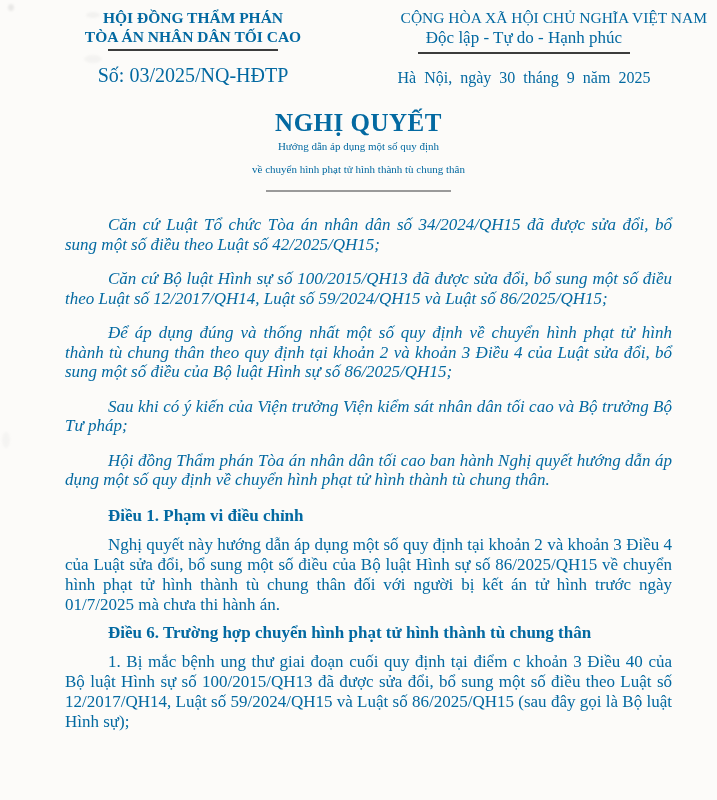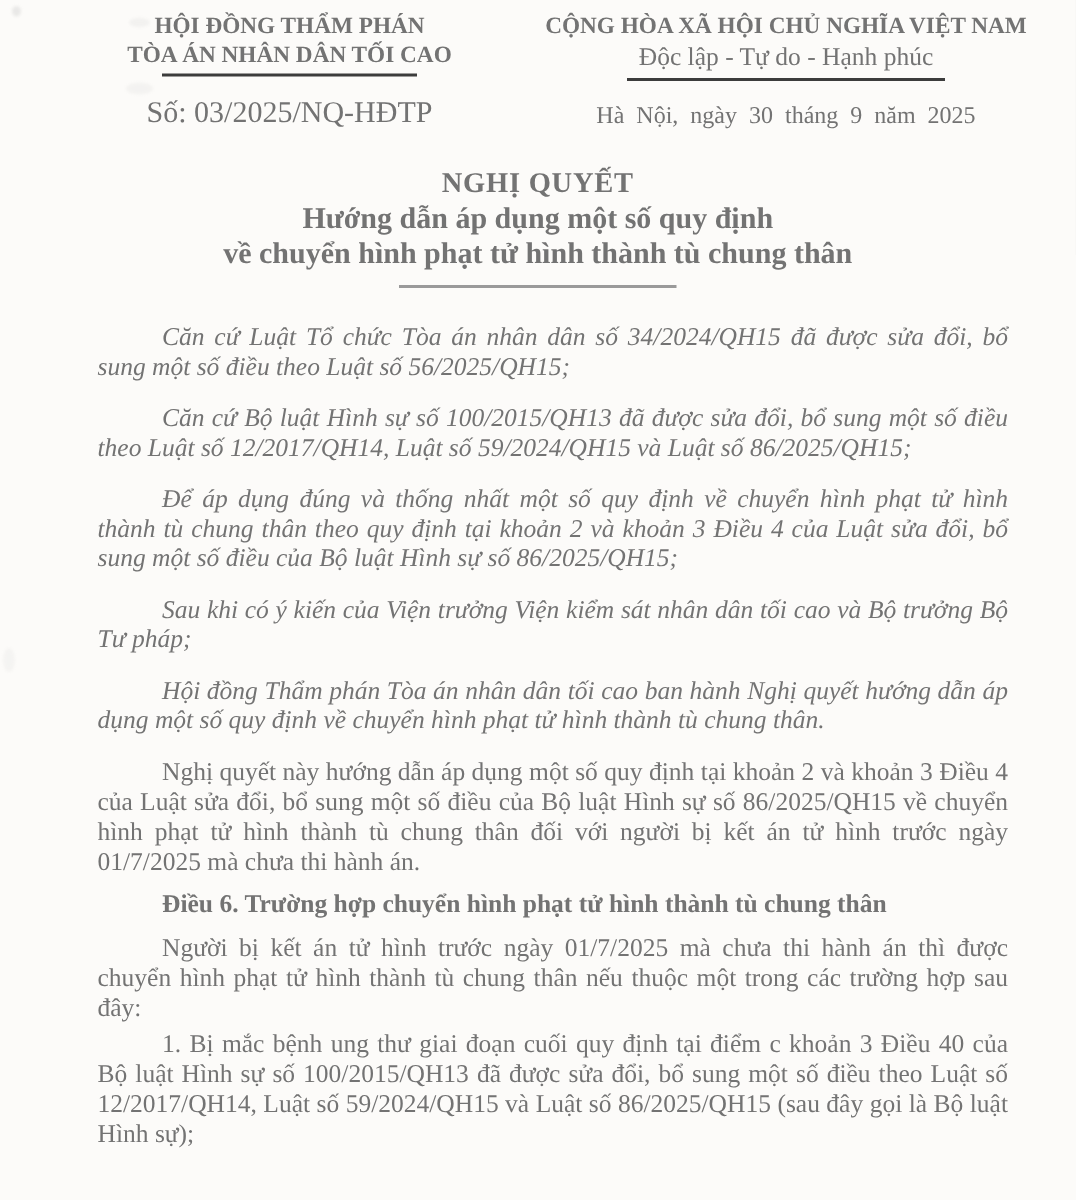--- a/index.html
+++ b/index.html
@@ -7,47 +7,47 @@
   body {
     font-family: "Liberation Serif", "DejaVu Serif", serif;
     background: #f4f3f0;
     overflow: hidden;
   }
   .page {
     position: relative;
     width: 717px;
     height: 800px;
     background: #fcfbf9;
-    color: #737373;
+    color: #0369a1;
     overflow: hidden;
   }
   
   .artifact { position: absolute; background: #b9b9b9; opacity: .28; border-radius: 50%; filter: blur(1px); }
   .artifact.a1 { left: 8px;  top: 4px;  width: 6px;  height: 7px; }
   .artifact.a2 { left: 86px; top: 12px; width: 14px; height: 6px; opacity: .14; }
   .artifact.a3 { left: 84px; top: 55px; width: 18px; height: 8px; opacity: .12; }
   .artifact.a4 { left: 2px;  top: 432px; width: 8px; height: 16px; opacity: .10; }
 
   
   .doc-header { display: flex; padding: 8px 10px 0 45px; }
   .hdr-left  { flex: 0 0 296px; text-align: center; }
   .hdr-right { flex: 1 1 auto;  text-align: center; }
   .org-line   { font-size: 15.5px; line-height: 19px; font-weight: bold; }
-  .nat-line1  { font-size: 15.5px; line-height: 19px; font-weight: bold; }
+  .nat-line1  { font-size: 15.5px; line-height: 19px; font-weight: normal; text-align: right; }
   .nat-line2  { font-size: 17px;   line-height: 22px; font-weight: normal; }
   .rule { border-top: 2px solid #3c3c3c; height: 0; margin: 3px auto 0; }
   .rule-left  { width: 170px; }
   .rule-right { width: 212px; }
   .doc-number { margin-top: 15px; font-size: 20px; line-height: 19px; }
   .date-line  { margin-top: 14px; font-size: 16px; line-height: 19px; word-spacing: 4px; }
 
   
   .title-block { text-align: center; margin-top: 24px; }
-  .doc-type { font-size: 19px;   line-height: 24px; font-weight: bold; letter-spacing: .5px; }
-  .subtitle { font-size: 20px; line-height: 23px; font-weight: bold; }
+  .doc-type { font-size: 25px;   line-height: 24px; font-weight: bold; letter-spacing: .5px; }
+  .subtitle { font-size: 11px; line-height: 23px; font-weight: normal; }
   .rule-title { width: 185px; border-top: 2px solid #9a9a9a; height: 0; margin: 9px auto 0; }
 
   
   .doc-body { padding: 0 45px 0 65px; }
   .preamble { margin-top: 23px; }
   .preamble p {
     font-style: italic;
     font-size: 17px;
     line-height: 19.5px;
     text-align: justify;
@@ -98,31 +98,31 @@
   <section class="title-block">
     <div class="doc-type">NGHỊ QUYẾT</div>
     <div class="subtitle">Hướng dẫn áp dụng một số quy định</div>
     <div class="subtitle">về chuyển hình phạt tử hình thành tù chung thân</div>
     <div class="rule-title"></div>
   </section>
 
   <div class="doc-body">
 
     <section class="preamble">
-      <p>Căn cứ Luật Tổ chức Tòa án nhân dân số 34/2024/QH15 đã được sửa đổi, bổ sung một số điều theo Luật số 56/2025/QH15;</p>
+      <p>Căn cứ Luật Tổ chức Tòa án nhân dân số 34/2024/QH15 đã được sửa đổi, bổ sung một số điều theo Luật số 42/2025/QH15;</p>
       <p>Căn cứ Bộ luật Hình sự số 100/2015/QH13 đã được sửa đổi, bổ sung một số điều theo Luật số 12/2017/QH14, Luật số 59/2024/QH15 và Luật số 86/2025/QH15;</p>
       <p>Để áp dụng đúng và thống nhất một số quy định về chuyển hình phạt tử hình thành tù chung thân theo quy định tại khoản 2 và khoản 3 Điều 4 của Luật sửa đổi, bổ sung một số điều của Bộ luật Hình sự số 86/2025/QH15;</p>
       <p>Sau khi có ý kiến của Viện trưởng Viện kiểm sát nhân dân tối cao và Bộ trưởng Bộ Tư pháp;</p>
       <p>Hội đồng Thẩm phán Tòa án nhân dân tối cao ban hành Nghị quyết hướng dẫn áp dụng một số quy định về chuyển hình phạt tử hình thành tù chung thân.</p>
     </section>
 
     <section>
+      <h3 class="article-heading">Điều 1. Phạm vi điều chỉnh</h3>
       <p class="article-p">Nghị quyết này hướng dẫn áp dụng một số quy định tại khoản 2 và khoản 3 Điều 4 của Luật sửa đổi, bổ sung một số điều của Bộ luật Hình sự số 86/2025/QH15 về chuyển hình phạt tử hình thành tù chung thân đối với người bị kết án tử hình trước ngày 01/7/2025 mà chưa thi hành án.</p>
     </section>
 
     <section>
       <h3 class="article-heading">Điều 6. Trường hợp chuyển hình phạt tử hình thành tù chung thân</h3>
-      <p class="article-p">Người bị kết án tử hình trước ngày 01/7/2025 mà chưa thi hành án thì được chuyển hình phạt tử hình thành tù chung thân nếu thuộc một trong các trường hợp sau đây:</p>
       <p class="article-p">1. Bị mắc bệnh ung thư giai đoạn cuối quy định tại điểm c khoản 3 Điều 40 của Bộ luật Hình sự số 100/2015/QH13 đã được sửa đổi, bổ sung một số điều theo Luật số 12/2017/QH14, Luật số 59/2024/QH15 và Luật số 86/2025/QH15 (sau đây gọi là Bộ luật Hình sự);</p>
     </section>
 
   </div>
 </div>
 
 </body></html>

